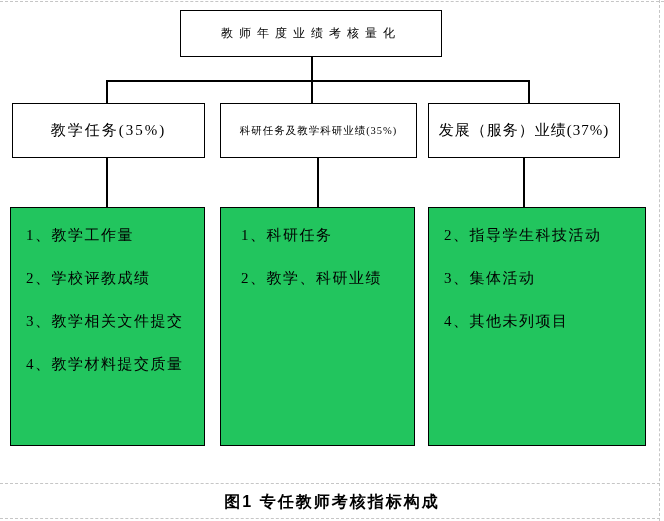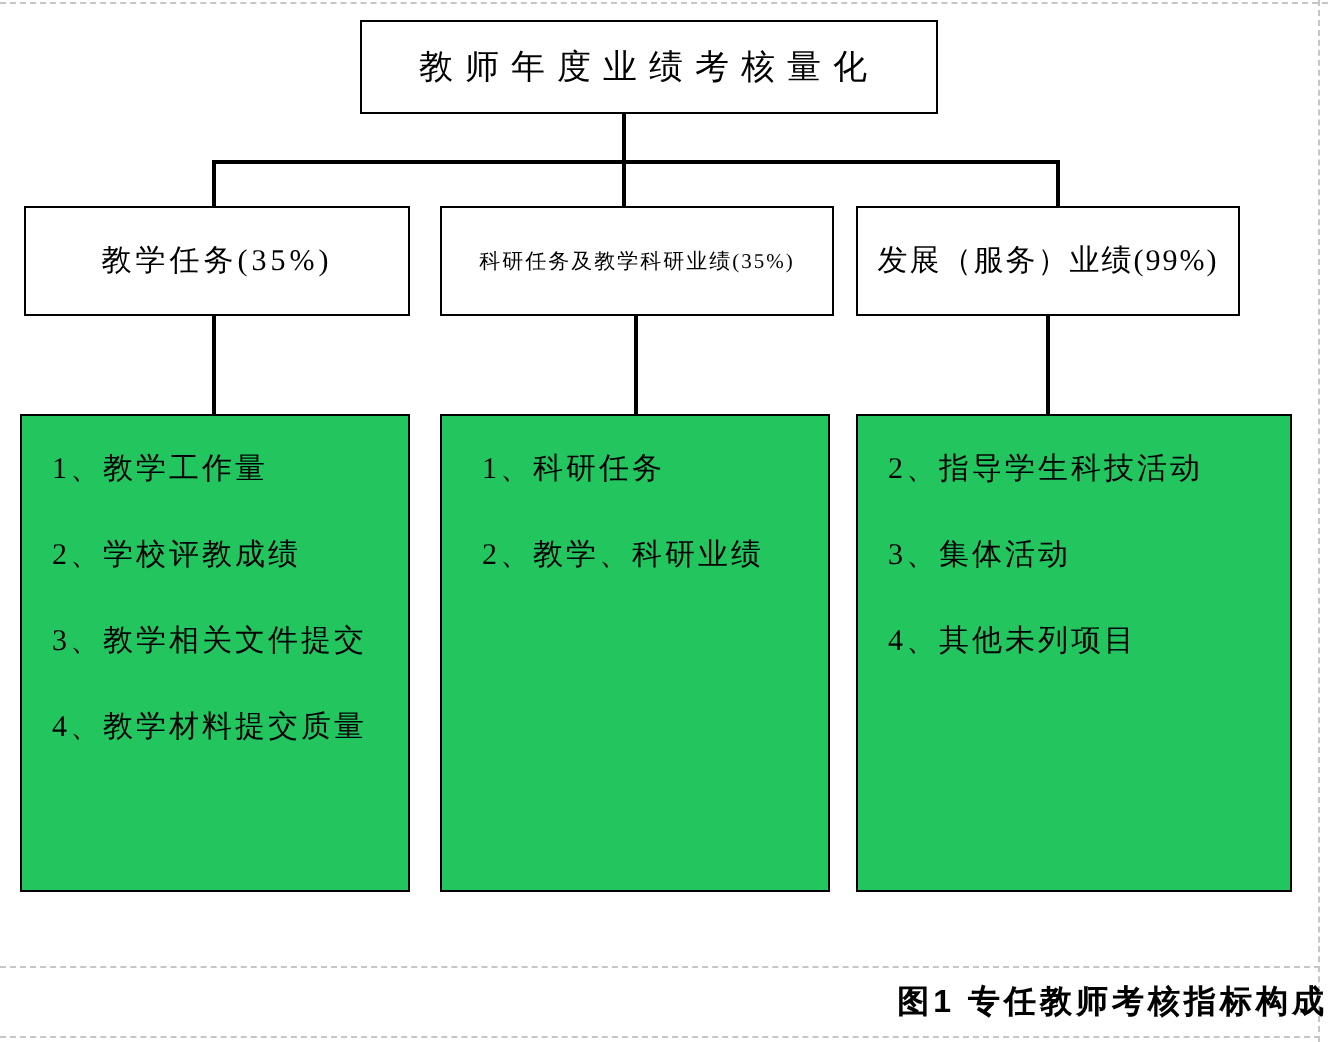--- a/index.html
+++ b/index.html
@@ -19,40 +19,40 @@
   .vline{position:absolute;width:1.5px;background:#000;}
   
   .node{
     position:absolute;
     border:1.5px solid #000;
     background:#fff;
     box-sizing:border-box;
     display:flex;align-items:center;justify-content:center;
     text-align:center;
   }
-  .root-box{left:180px;top:10px;width:289px;height:47px;font-size:17px;letter-spacing:6px;white-space:nowrap;}
+  .root-box{left:180px;top:10px;width:262px;height:47px;font-size:12px;letter-spacing:6px;white-space:nowrap;}
   .branch-box{top:103px;height:55px;font-size:15px;letter-spacing:2px;white-space:nowrap;}
   .branch-0{left:12px;width:193px;}
   .branch-1{left:220px;width:197px;font-size:10.5px;letter-spacing:1px;}
   .branch-2{left:428px;width:192px;letter-spacing:1px;}
   .detail-box{
     position:absolute;top:207px;height:239px;
     border:1.5px solid #000;background:#22c55e;box-sizing:border-box;
     padding:18px 6px 0 15px;
   }
   .detail-0{left:10px;width:195px;}
   .detail-1{left:220px;width:195px;padding-left:20px;}
   .detail-2{left:428px;width:218px;}
   .item{
     font-size:15px;line-height:18px;letter-spacing:1.5px;
     margin-bottom:25px;white-space:nowrap;
   }
   .caption{
     position:absolute;left:0;top:489px;width:664px;
-    text-align:right;
+    text-align:center;
     font-family:"Liberation Sans","DejaVu Sans",sans-serif;
     font-weight:bold;font-size:16px;letter-spacing:2px;
     line-height:26px;white-space:nowrap;
   }
 </style>
 </head>
 <body>
 
 <div class="page">
 
@@ -73,21 +73,21 @@
     <span>教师年度业绩考核量化</span>
   </div>
 
   <div class="node branch-box branch-0">
     <span>教学任务(35%)</span>
   </div>
   <div class="node branch-box branch-1">
     <span>科研任务及教学科研业绩(35%)</span>
   </div>
   <div class="node branch-box branch-2">
-    <span>发展（服务）业绩(99%)</span>
+    <span>发展（服务）业绩(37%)</span>
   </div>
 
   <div class="detail-box detail-0">
     <div class="item">1、教学工作量</div>
     <div class="item">2、学校评教成绩</div>
     <div class="item">3、教学相关文件提交</div>
     <div class="item">4、教学材料提交质量</div>
   </div>
 
   <div class="detail-box detail-1">

